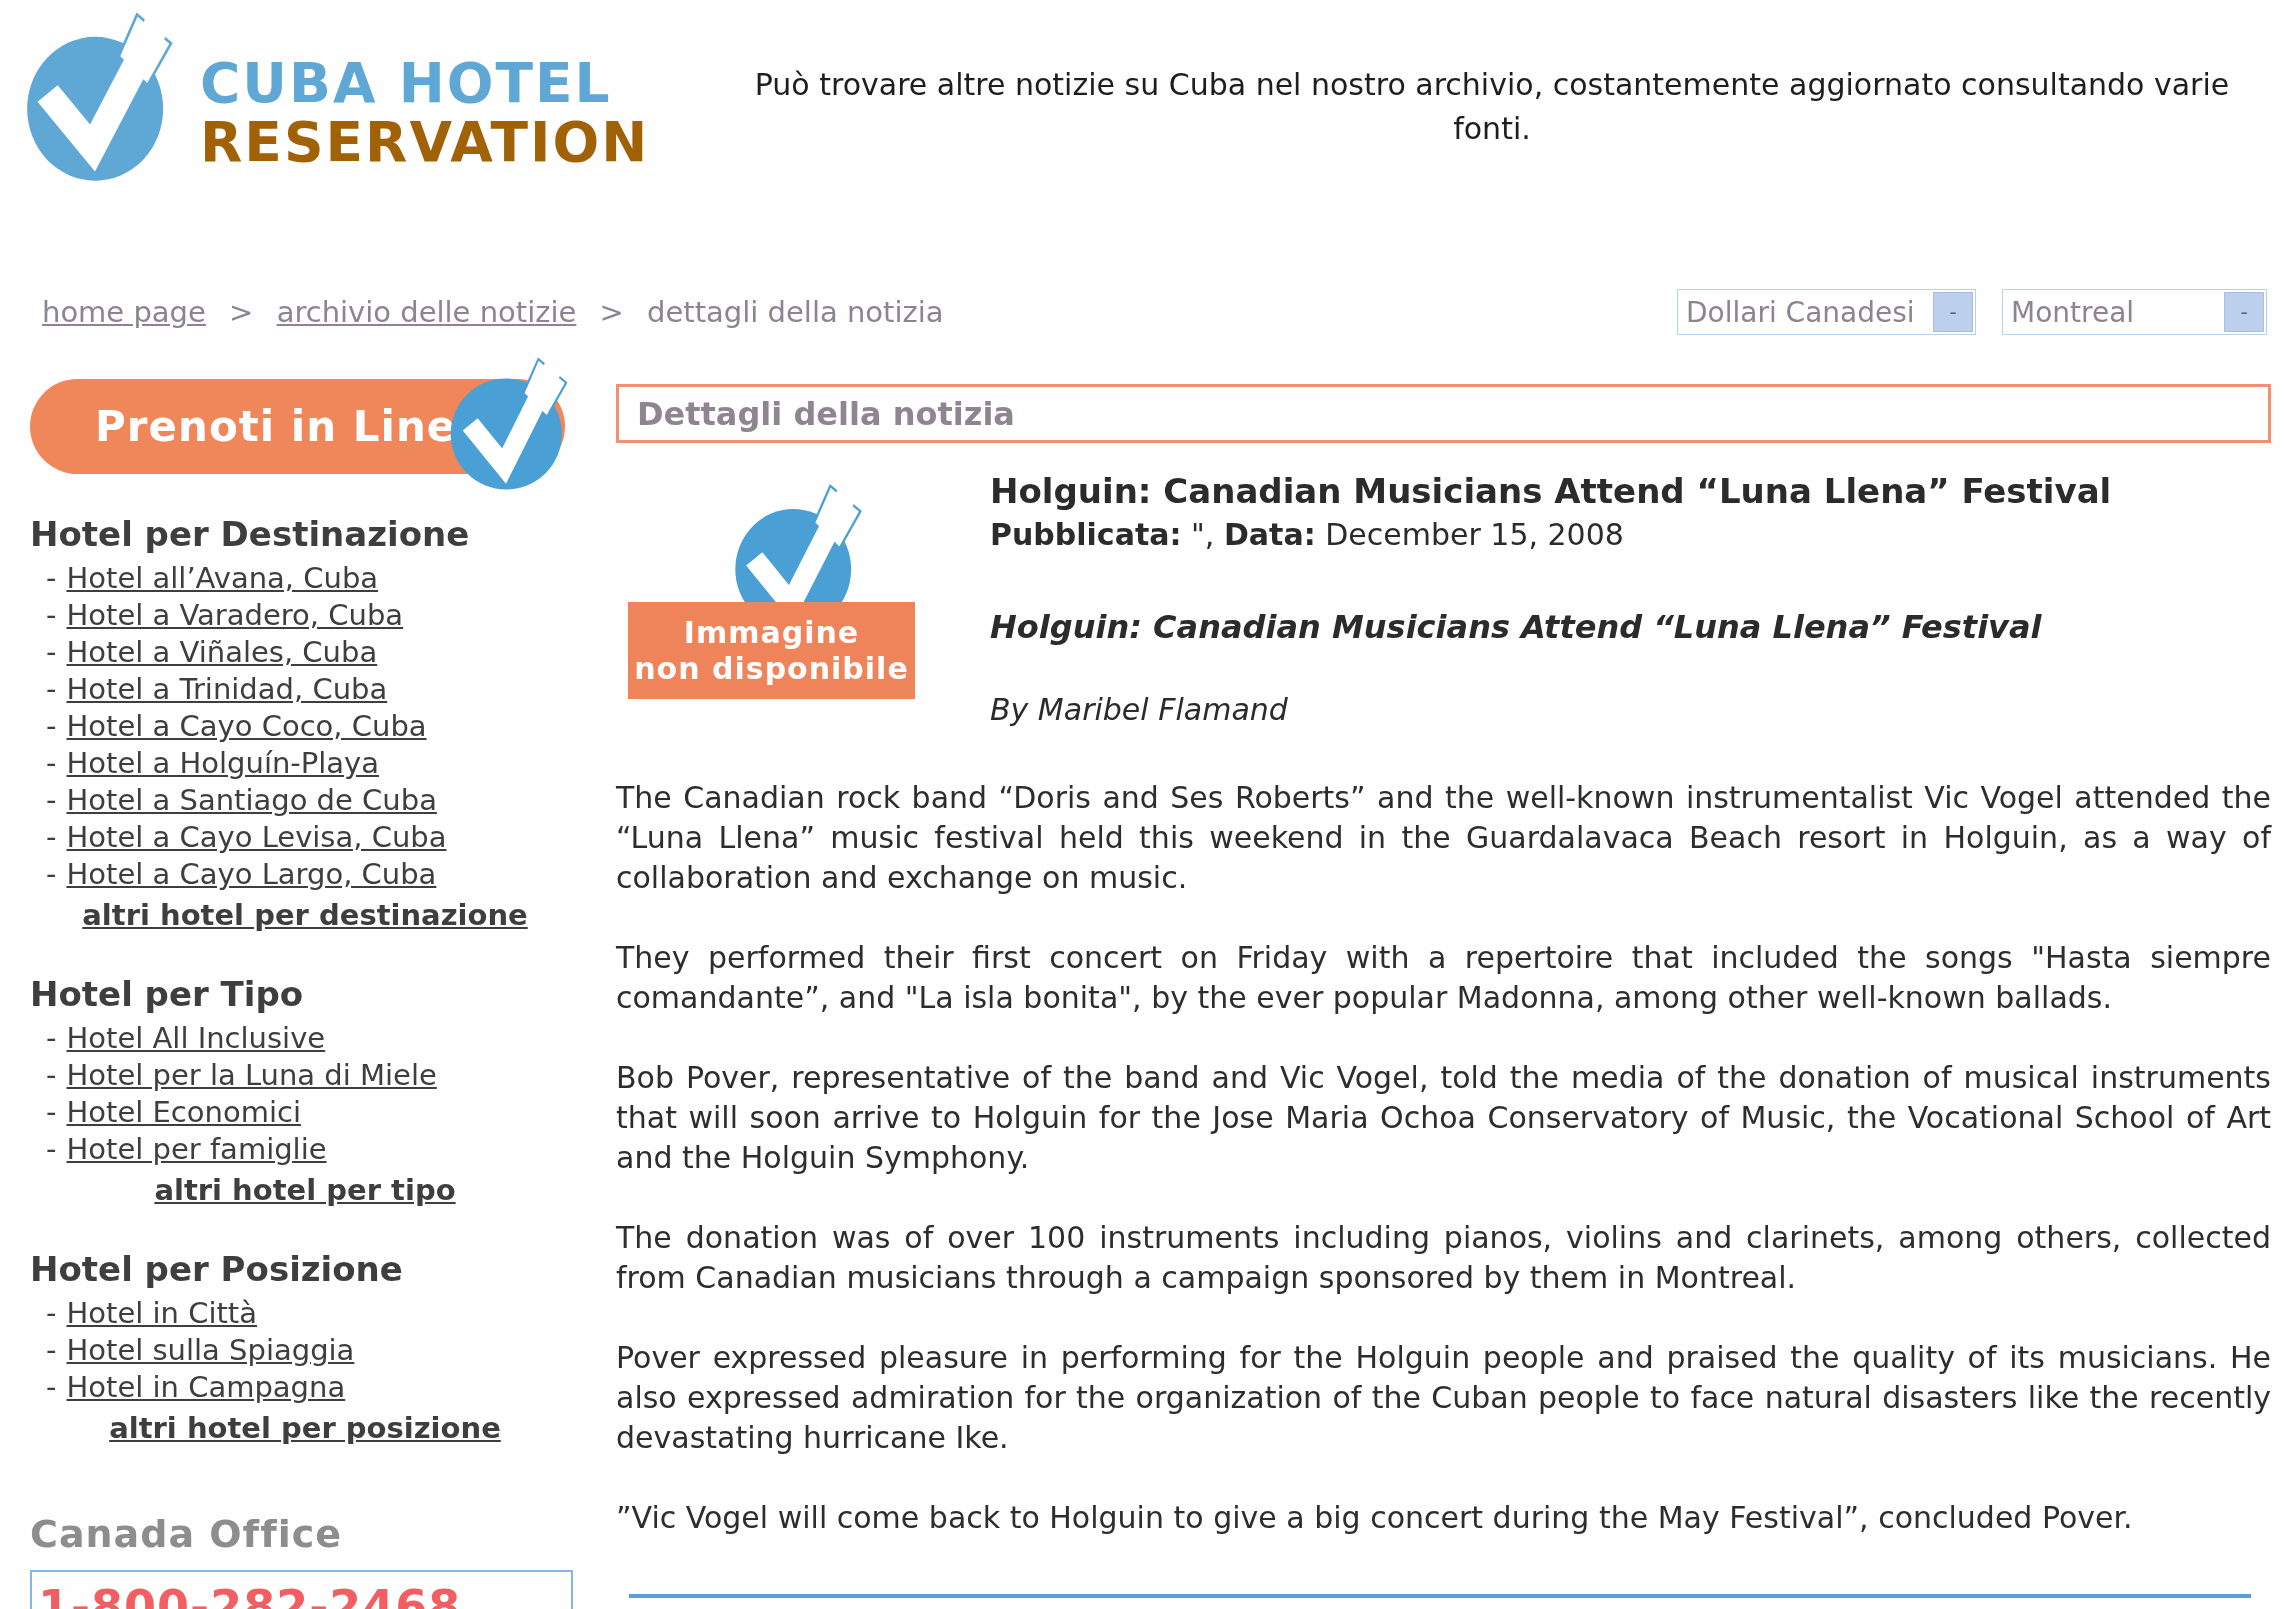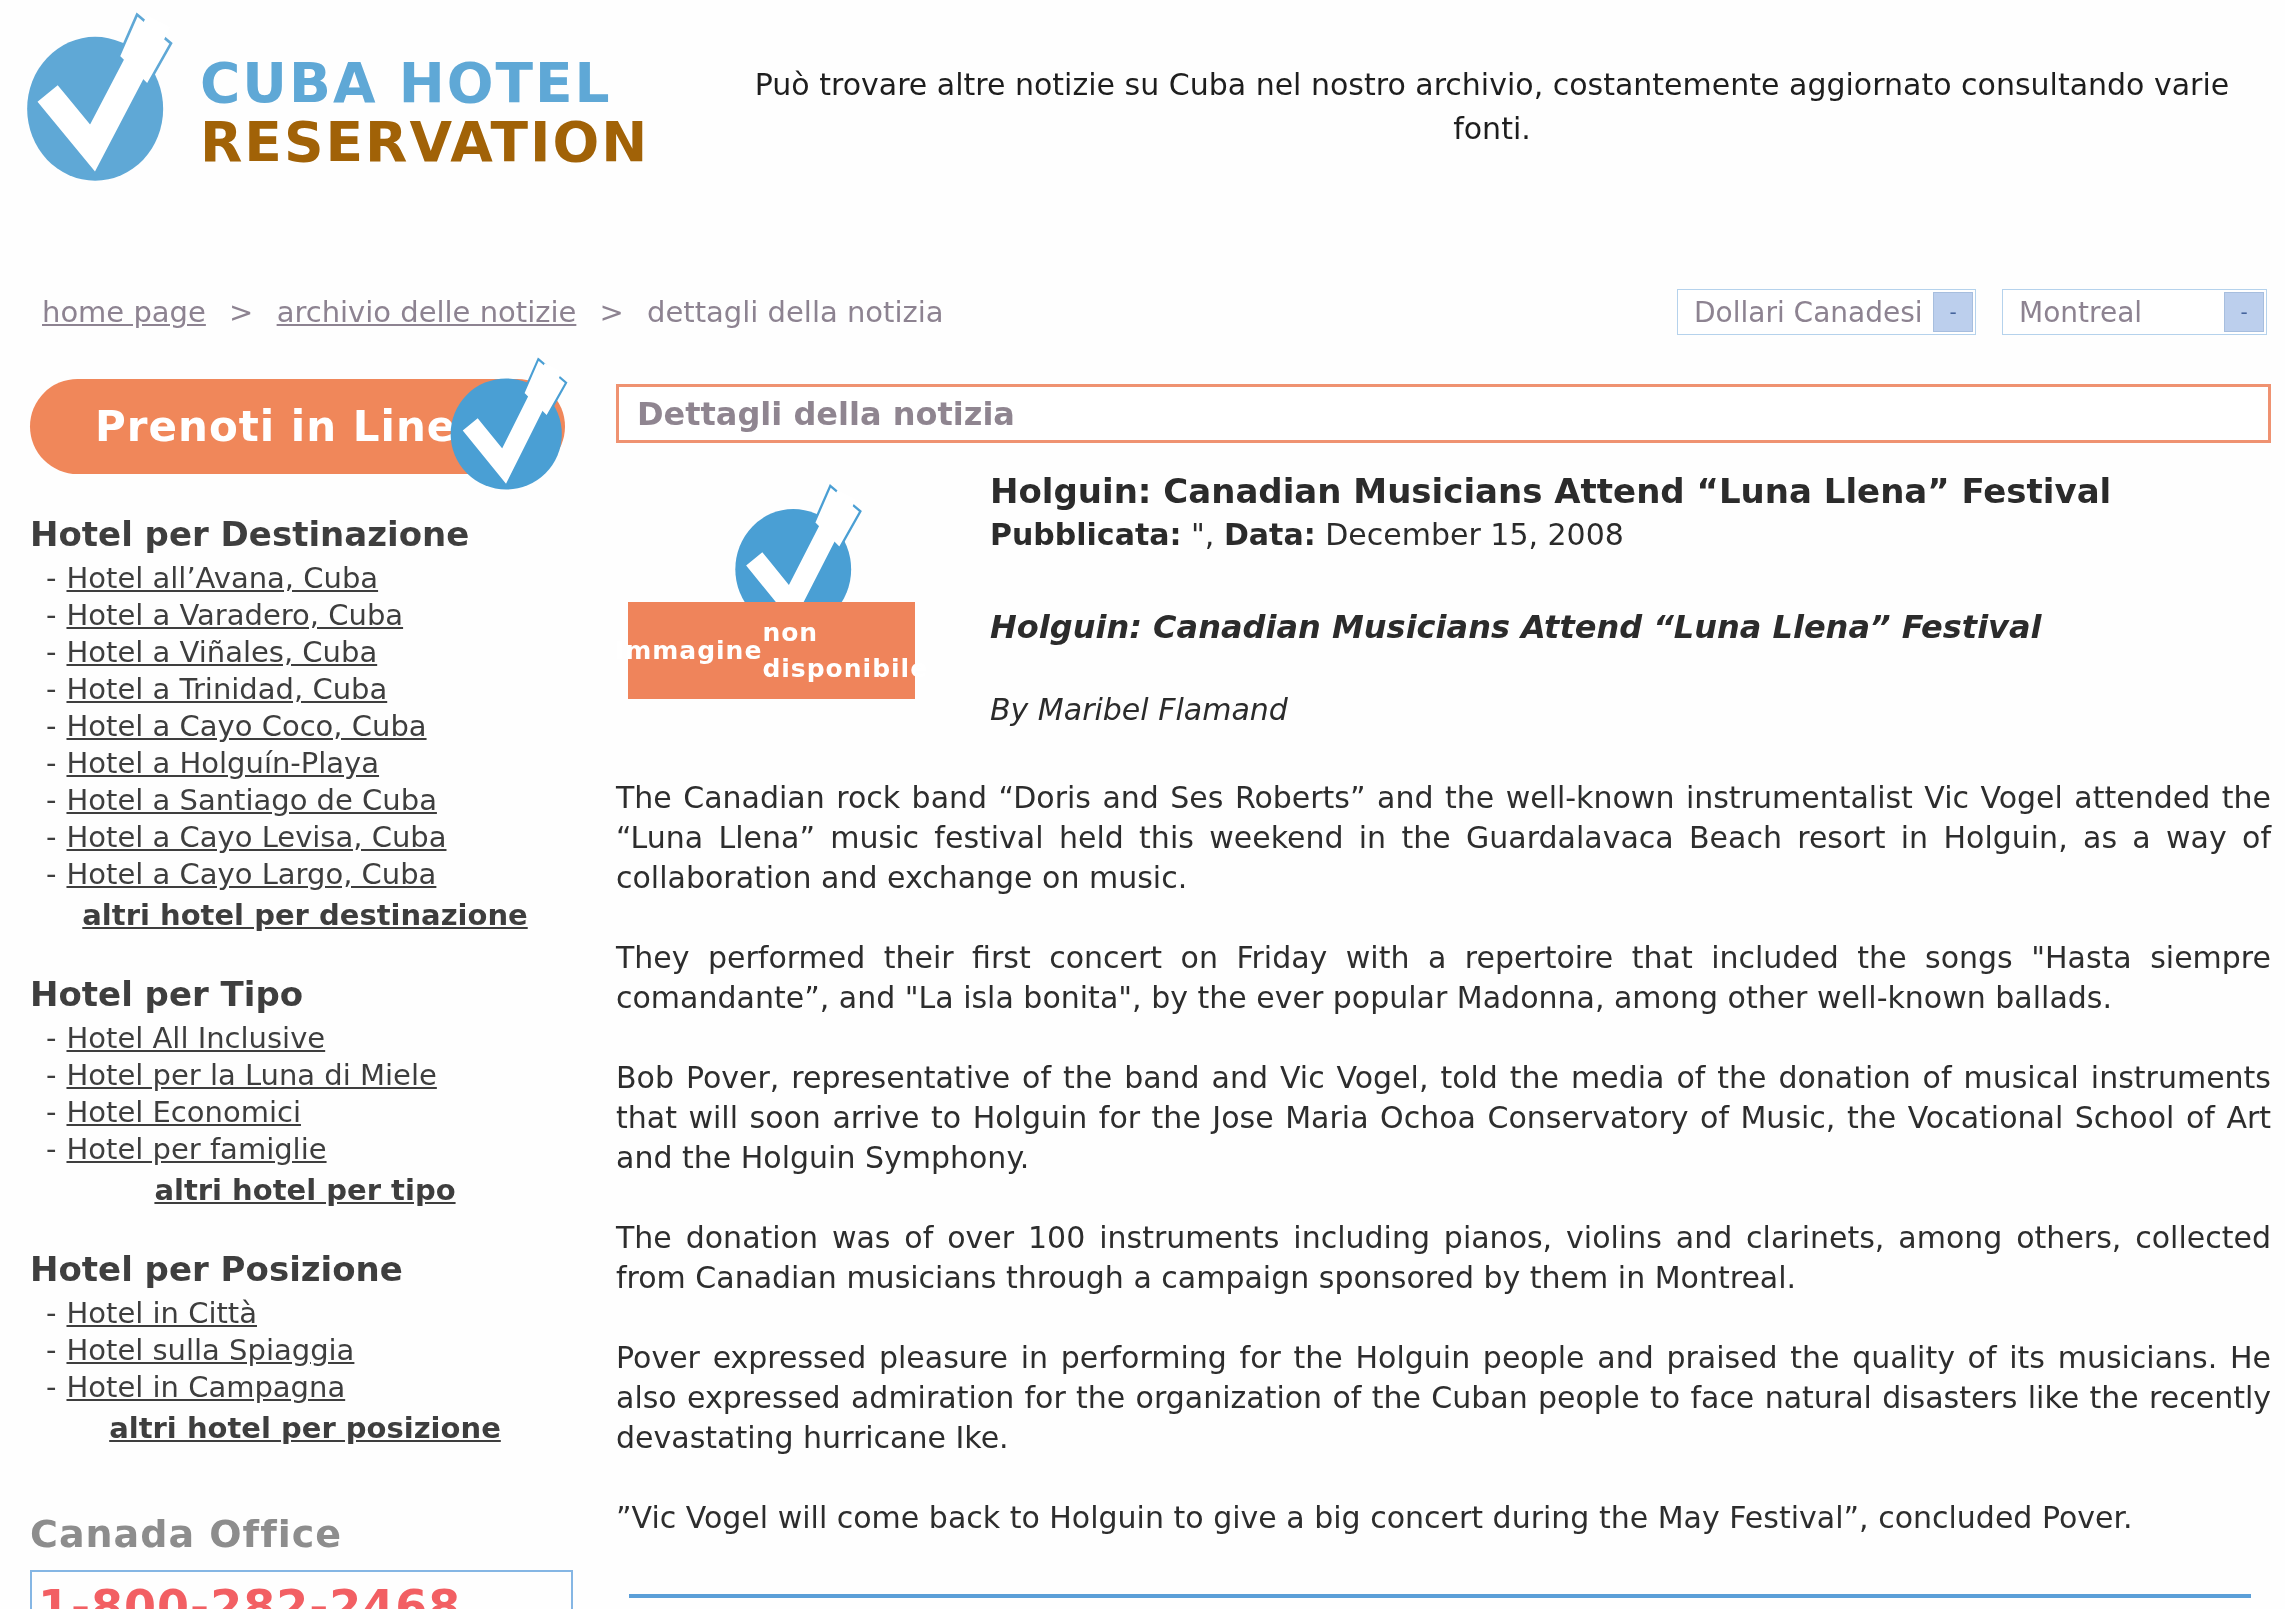--- a/index.html
+++ b/index.html
@@ -19,21 +19,21 @@
     text-align:center; font-size:30px; line-height:44px; color:#1e1e1e;
   }
 
   
   .breadcrumb { position:absolute; left:42px; top:295px; font-size:29px; color:#8d8391; }
   .breadcrumb a { color:#8d8391; text-decoration:underline; cursor:pointer; }
   .crumb-sep { margin:0 14px; }
   .select-box {
     position:absolute; top:289px; height:46px; border:1px solid #b5d2ec; background:#ffffff;
     display:flex; align-items:center; justify-content:space-between;
-    font-size:28px; color:#8d8391; padding-left:16px; box-sizing:border-box;
+    font-size:28px; color:#8d8391; padding-left:8px; box-sizing:border-box;
   }
   .select-currency { left:1677px; width:299px; }
   .select-language { left:2002px; width:265px; }
   .select-btn {
     width:40px; height:40px; margin-right:2px; background:#bccfed; border:1px solid #a7bede;
     display:flex; align-items:center; justify-content:center;
     font-size:20px; color:#44639c; cursor:pointer; box-sizing:border-box;
   }
 
   
@@ -69,22 +69,22 @@
   .article-header { position:relative; margin-top:26px; height:273px; }
   .article-logo { position:absolute; left:117px; top:-4px; width:139px; height:183px; }
   .article-head-text { margin-left:374px; }
   .article-title { font-size:34px; font-weight:bold; color:#2b2b2b; line-height:44px; }
   .article-publine { font-size:30px; color:#2b2b2b; line-height:44px; }
   .article-publine .lbl { font-weight:bold; }
   .article-subtitle { margin-top:51px; font-size:32px; font-weight:bold; font-style:italic; color:#2b2b2b; }
   .article-byline { margin-top:46px; font-size:30px; font-style:italic; color:#2b2b2b; }
   .image-na {
     position:absolute; left:12px; top:133px; width:287px; height:97px; background:#ef845b;
-    display:flex; flex-direction:row; align-items:center; justify-content:center;
-    color:#ffffff; font-weight:bold; font-size:25px; line-height:36px; letter-spacing:1px;
+    display:flex; flex-direction:column; align-items:center; justify-content:center;
+    color:#ffffff; font-weight:bold; font-size:30px; line-height:36px; letter-spacing:1px;
   }
   .article-body { margin-top:36px; }
   .article-body p {
     margin:0 0 40px 0; font-size:30px; line-height:40px; color:#2d2d2d; text-align:justify;
   }
   .bottom-rule { position:absolute; left:629px; top:1594px; width:1622px; height:4px; background:#5b9fd8; }
 </style>
 </head>
 <body>
 

